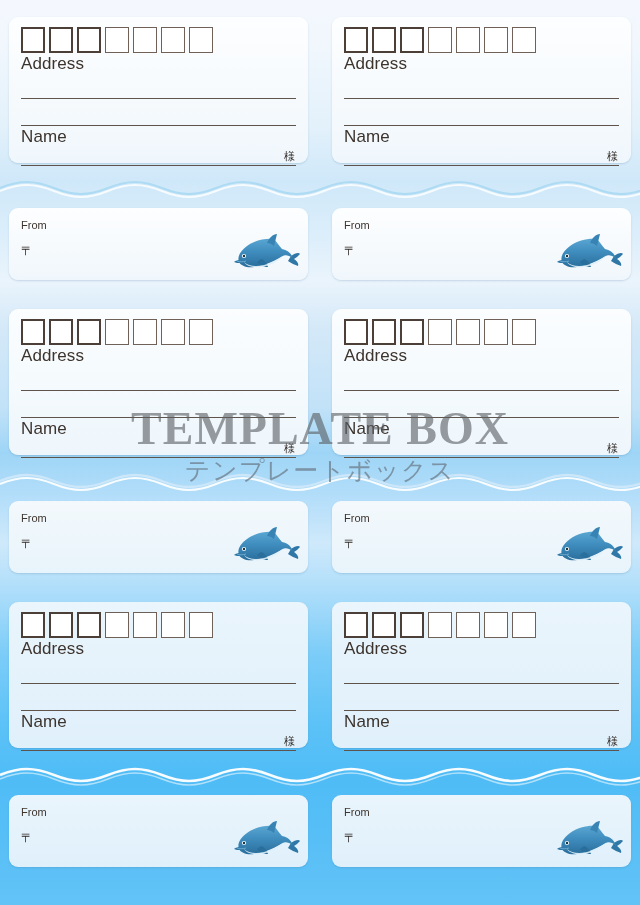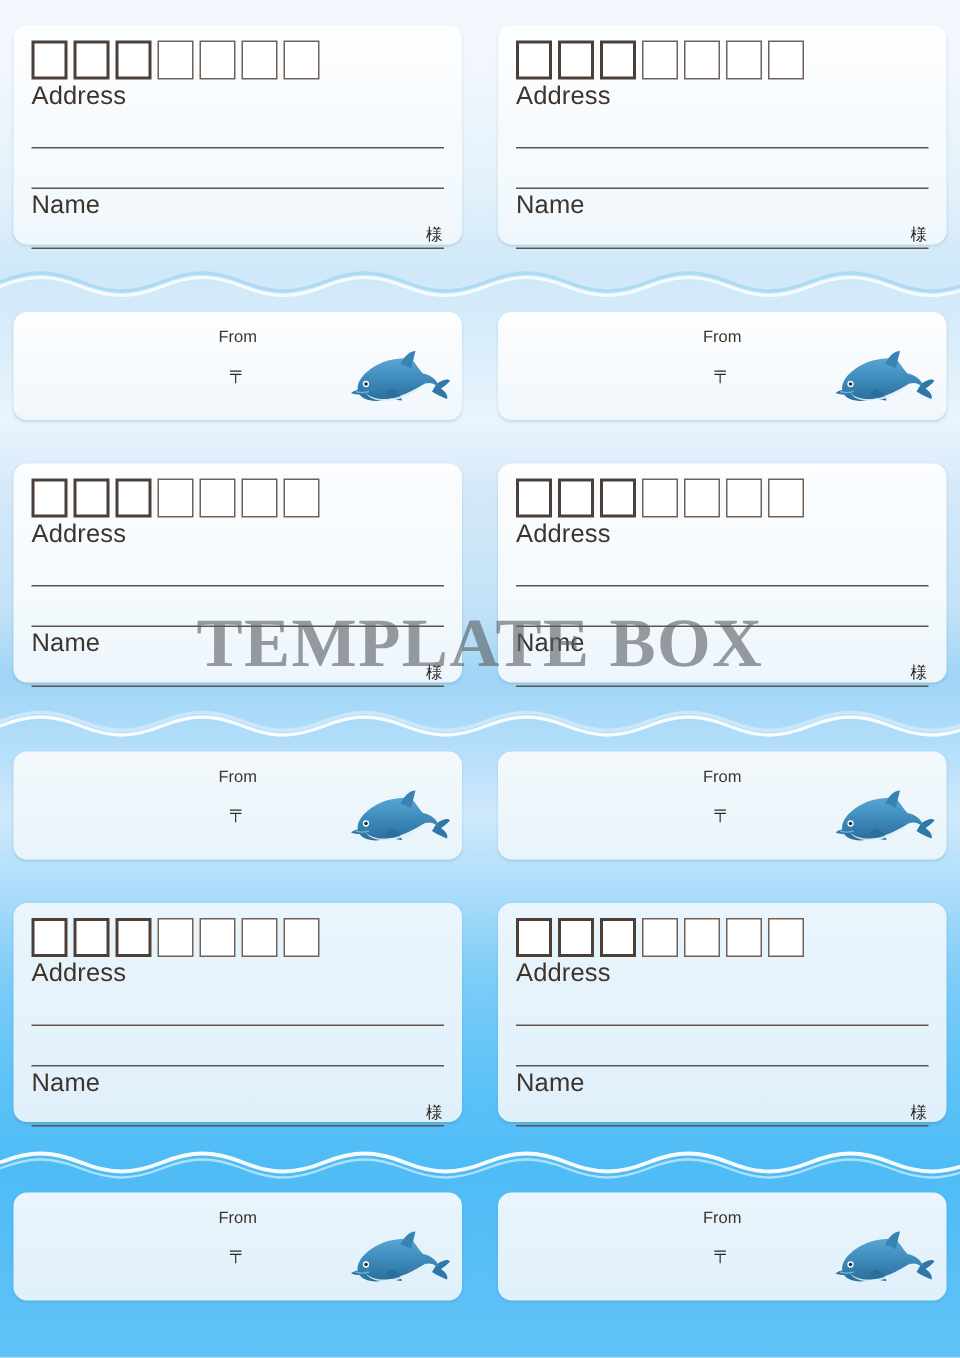--- a/index.html
+++ b/index.html
@@ -69,21 +69,20 @@
 
   
   .card-address {
     height: 146px;
     padding: 10px 12px 0 12px;
   }
   
   .card-from {
     height: 72px;
     padding: 10px 12px 0 12px;
-    text-align: center;
   }
 
   
   .tint-1 { background: linear-gradient(to bottom, #fdfeff 0%, #f6fafd 55%, #f0f7fc 100%); }
   .tint-2 { background: linear-gradient(to bottom, #fbfdff 0%, #f4fafd 55%, #eef6fc 100%); }
   .tint-3 { background: linear-gradient(to bottom, #f3f9fd 0%, #edf6fb 55%, #e8f4fb 100%); }
   .tint-4 { background: linear-gradient(to bottom, #eaf5fc 0%, #e4f2fb 55%, #e0f0fb 100%); }
 
   
   .postal-boxes {
@@ -510,15 +509,16 @@
             <circle cx="10" cy="23" r="1.2" fill="#14323f"></circle>
           <path d="M3,28 C6,29 9,29 12,28" stroke="#8fc5e2" stroke-width="0.9" fill="none" opacity="0.7"></path>
         </svg>
       </div>
     </div>
 
   </div>
 
   <div id="watermark">
     <div class="wm-main">TEMPLATE BOX</div>
+    <div class="wm-sub">テンプレートボックス</div>
   </div>
 
 </div>
 
 </body></html>

